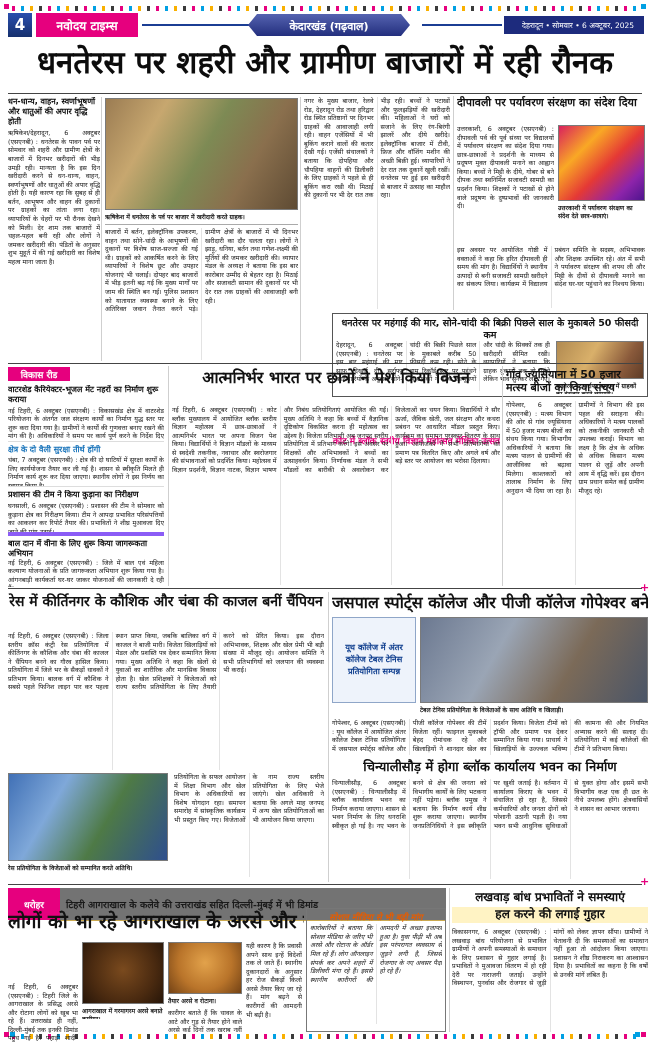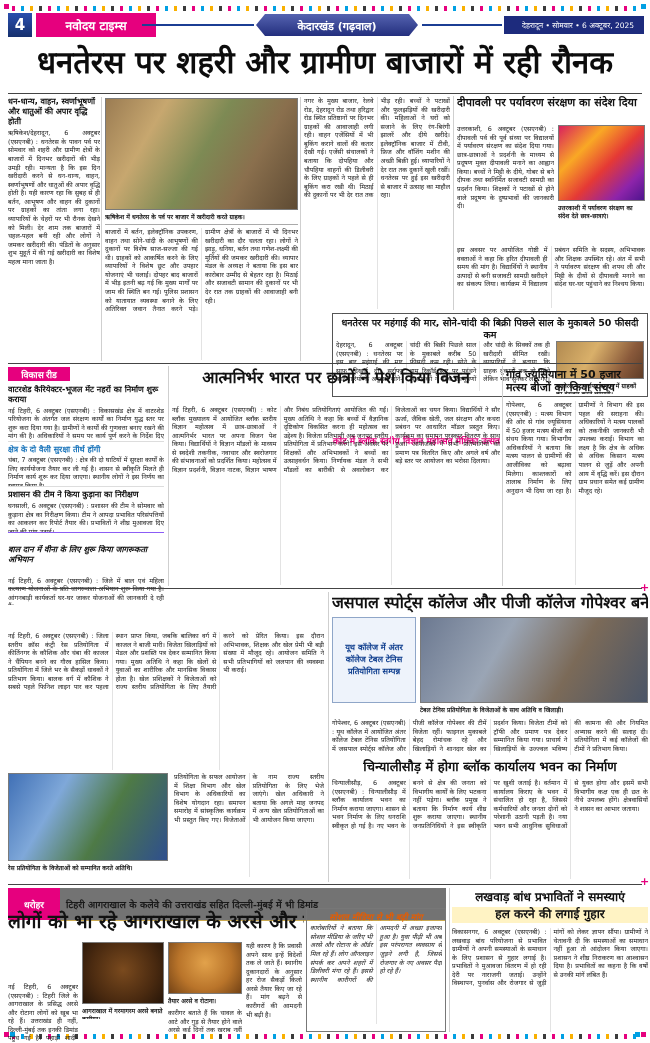--- a/index.html
+++ b/index.html
@@ -40,21 +40,21 @@
   .photo{box-shadow:inset 0 0 0 1px #7a7a7a;}
   .ph-market{background:linear-gradient(120deg,#9a7b52 0%,#c7a76f 25%,#7d8a54 50%,#8a6f4d 72%,#5d4a33 100%);}
   .ph-diwali{background:linear-gradient(135deg,#d81b60 0%,#f9a825 30%,#e53935 55%,#8e24aa 80%,#4a148c 100%);}
   .ph-shop{background:linear-gradient(120deg,#b08950 0%,#d9b06a 40%,#8a5a3b 75%,#5c3a26 100%);}
   .ph-race{background:linear-gradient(120deg,#3f6fb5 0%,#7fa8d9 30%,#4e7a46 60%,#2e4e8f 100%);}
   .ph-group{background:linear-gradient(120deg,#6b7890 0%,#9aa5b5 35%,#7b6a58 65%,#4a5568 100%);}
   .ph-food1{background:radial-gradient(circle at 50% 45%,#7a4a1e 0%,#4a2a10 60%,#241408 100%);}
   .ph-food2{background:radial-gradient(circle at 50% 40%,#e2a24b 0%,#b9742a 55%,#6e3f14 100%);}
 
   .kicker-label{display:flex;align-items:center;justify-content:center;
-    background:#e6007e;color:#fff;font-weight:bold;font-size:9px;font-family:Liberation Serif, serif;}
+    background:#e6007e;color:#fff;font-weight:bold;font-size:9px;}
   .kicker-band{display:flex;align-items:center;background:#737373;color:#1a1a1a;
     font-weight:bold;font-size:9.5px;padding:16px 6px;white-space:nowrap;overflow:hidden;border-bottom:1px solid #caa94f;}
   .infobox{border:1px solid #8fa6c8;background:#eef3fb;color:#103f8f;font-weight:bold;
     font-size:8.2px;line-height:1.45;text-align:center;display:flex;align-items:center;justify-content:center;padding:3px;}
   .subbox{border:1px solid #777;padding:3px;}
   .subbox-h{color:#e65c00;font-weight:bold;font-size:8.5px;text-align:center;line-height:1.2;margin-bottom:2px;}
   .plus{position:absolute;color:#e6007e;font-size:11px;font-weight:bold;line-height:1;}
   .hl-highlight{background:#fff3c4;}
 </style>
 </head>
@@ -67,23 +67,23 @@
   <div class="sq" style="left:4px;top:4px;background:#e6007e;"></div>
   <div class="sq" style="left:641px;top:4px;background:#00a0e3;"></div>
   <div class="sq" style="left:4px;top:1032px;background:#e6007e;"></div>
   <div class="sq" style="left:10px;top:1032px;background:#00a0e3;"></div>
   <div class="sq" style="left:635px;top:1032px;background:#00a0e3;"></div>
   <div class="sq" style="left:641px;top:1032px;background:#e6007e;"></div>
   <div class="plus" style="left:640px;top:582px;">+</div>
   <div class="plus" style="left:640px;top:876px;">+</div>
 
   <div class="abs pagenum" style="left:8px;top:13px;width:24px;height:24px;">4</div>
-  <div class="abs masthead" style="left:36px;top:13px;width:120px;height:24px;">नवोदय टाइम्स</div>
+  <div class="abs masthead" style="left:36px;top:13px;width:102px;height:24px;">नवोदय टाइम्स</div>
   <div class="rule2" style="left:142px;top:24px;width:112px;background:#1b3e94;"></div>
-  <div class="abs ribbon" style="left:256px;top:14px;width:162px;height:22px;">केदारखंड (गढ़वाल)</div>
+  <div class="abs ribbon" style="left:248px;top:14px;width:162px;height:22px;">केदारखंड (गढ़वाल)</div>
   <div class="rule2" style="left:422px;top:24px;width:80px;background:#1b3e94;"></div>
   <div class="abs dateband" style="left:504px;top:16px;width:140px;height:18px;">देहरादून • सोमवार • 6 अक्टूबर, 2025</div>
 
   <div class="abs hl-xl" style="left:8px;top:44px;width:634px;height:46px;">धनतेरस पर शहरी और ग्रामीण बाजारों में रही रौनक</div>
   <div class="rule" style="left:8px;top:93px;width:634px;"></div>
 
   <div class="abs" style="left:8px;top:97px;width:92px;height:264px;">
     <div class="hl" style="font-size:8px;margin-bottom:3px;">धन-धान्य, वाहन, स्वर्णाभूषणों और धातुओं की अपार वृद्धि होती</div>
     <div class="bt" style="height:220px;">ऋषिकेश/देहरादून, 6 अक्टूबर (एसएनबी) : धनतेरस के पावन पर्व पर सोमवार को शहरी और ग्रामीण क्षेत्रों के बाजारों में दिनभर खरीदारों की भीड़ उमड़ी रही। मान्यता है कि इस दिन खरीदारी करने से धन-धान्य, वाहन, स्वर्णाभूषणों और धातुओं की अपार वृद्धि होती है। यही कारण रहा कि सुबह से ही बर्तन, आभूषण और वाहन की दुकानों पर ग्राहकों का तांता लगा रहा। व्यापारियों के चेहरों पर भी रौनक देखने को मिली। देर शाम तक बाजारों में चहल-पहल बनी रही और लोगों ने जमकर खरीदारी की। पंडितों के अनुसार शुभ मुहूर्त में की गई खरीदारी का विशेष महत्व माना जाता है।</div>
   </div>
@@ -113,36 +113,37 @@
 
   <div class="rule" style="left:8px;top:363px;width:634px;"></div>
 
   <div class="abs kicker-label" style="left:8px;top:367px;width:62px;height:14px;">विकास रीड</div>
   <div class="abs" style="left:8px;top:385px;width:156px;height:200px;">
     <div class="hl" style="font-size:8px;margin-bottom:2px;">वाटरशेड कैरियेक्टर-भूजल मेंट नहरों का निर्माण शुरू कराया</div>
     <div class="bt" style="height:34px;border-bottom:1px solid #ddd;margin-bottom:3px;">नई टिहरी, 6 अक्टूबर (एसएनबी) : विकासखंड क्षेत्र में वाटरशेड परियोजना के अंतर्गत जल संरक्षण कार्यों का निर्माण युद्ध स्तर पर शुरू करा दिया गया है। ग्रामीणों ने कार्यों की गुणवत्ता बनाए रखने की मांग की है। अधिकारियों ने समय पर कार्य पूर्ण करने के निर्देश दिए हैं।</div>
     <div class="hl" style="font-size:8px;color:#1b75bb;margin-bottom:2px;">क्षेत्र के दो वैली सुरक्षा तीर्थ होंगी</div>
     <div class="bt" style="height:30px;border-bottom:1px solid #ddd;margin-bottom:3px;">चंबा, 7 अक्टूबर (एसएनबी) : क्षेत्र की दो घाटियों में सुरक्षा कार्यों के लिए कार्ययोजना तैयार कर ली गई है। शासन से स्वीकृति मिलते ही निर्माण कार्य शुरू कर दिया जाएगा। स्थानीय लोगों ने इस निर्णय का स्वागत किया है।</div>
     <div class="hl" style="font-size:8px;margin-bottom:2px;">प्रशासन की टीम ने किया कुड़ाना का निरीक्षण</div>
-    <div class="bt" style="height:30px;border-bottom:1px solid #8b5cf6;margin-bottom:12px;">घनसाली, 6 अक्टूबर (एसएनबी) : प्रशासन की टीम ने सोमवार को कुड़ाना क्षेत्र का निरीक्षण किया। टीम ने आपदा प्रभावित परिसंपत्तियों का आकलन कर रिपोर्ट तैयार की। प्रभावितों ने शीघ्र मुआवजा दिए जाने की मांग उठाई।</div>
-    <div class="hl" style="font-size:8px;margin-bottom:12px;font-style:italic;">बाल दान में वीना के लिए शुरू किया जागरूकता अभियान</div>
+    <div class="bt" style="height:30px;border-bottom:4px solid #8b5cf6;margin-bottom:3px;">घनसाली, 6 अक्टूबर (एसएनबी) : प्रशासन की टीम ने सोमवार को कुड़ाना क्षेत्र का निरीक्षण किया। टीम ने आपदा प्रभावित परिसंपत्तियों का आकलन कर रिपोर्ट तैयार की। प्रभावितों ने शीघ्र मुआवजा दिए जाने की मांग उठाई।</div>
+    <div class="hl" style="font-size:8px;margin-bottom:0;">बाल दान में वीना के लिए शुरू किया जागरूकता अभियान</div>
     <div class="bt" style="height:28px;">नई टिहरी, 6 अक्टूबर (एसएनबी) : जिले में बाल एवं महिला कल्याण योजनाओं के प्रति जागरूकता अभियान शुरू किया गया है। आंगनबाड़ी कार्यकर्ता घर-घर जाकर योजनाओं की जानकारी दे रही हैं।</div>
   </div>
   <div class="vline" style="left:168px;top:366px;height:220px;"></div>
 
   <div class="abs hl" style="left:172px;top:368px;width:328px;height:21px;font-size:16px;text-align:center;white-space:nowrap;">आत्मनिर्भर भारत पर छात्रों ने पेश किया विजन</div>
   <div class="abs hl" style="left:172px;top:391px;width:328px;height:12px;font-size:9px;color:#e6007e;text-align:right;margin-top:45px;">कोट में ब्लॉक स्तरीय विज्ञान महोत्सव मेधिका उत्सव</div>
   <div class="abs bt cols3" style="left:172px;top:406px;width:328px;height:179px;">नई टिहरी, 6 अक्टूबर (एसएनबी) : कोट ब्लॉक मुख्यालय में आयोजित ब्लॉक स्तरीय विज्ञान महोत्सव में छात्र-छात्राओं ने आत्मनिर्भर भारत पर अपना विजन पेश किया। विद्यार्थियों ने विज्ञान मॉडलों के माध्यम से स्वदेशी तकनीक, नवाचार और स्वरोजगार की संभावनाओं को प्रदर्शित किया। महोत्सव में विज्ञान प्रदर्शनी, विज्ञान नाटक, विज्ञान भाषण और निबंध प्रतियोगिताएं आयोजित की गईं। मुख्य अतिथि ने कहा कि बच्चों में वैज्ञानिक दृष्टिकोण विकसित करना ही महोत्सव का उद्देश्य है। विजेता प्रतिभागी अब जनपद स्तरीय प्रतियोगिता में प्रतिभाग करेंगे। इस अवसर पर शिक्षकों और अभिभावकों ने बच्चों का उत्साहवर्धन किया। निर्णायक मंडल ने सभी मॉडलों का बारीकी से अवलोकन कर विजेताओं का चयन किया। विद्यार्थियों ने सौर ऊर्जा, जैविक खेती, जल संरक्षण और कचरा प्रबंधन पर आधारित मॉडल प्रस्तुत किए। कार्यक्रम का समापन पुरस्कार वितरण के साथ हुआ। आयोजकों ने सभी प्रतिभागियों को प्रमाण पत्र वितरित किए और अगले वर्ष और बड़े स्तर पर आयोजन का भरोसा दिलाया।</div>
   <div class="vline" style="left:502px;top:366px;height:220px;"></div>
 
   <div class="abs hl" style="left:506px;top:368px;width:138px;height:30px;font-size:11px;">गांव ज्यूसियाना में 50 हजार मत्स्य बीजों का किया संचय</div>
   <div class="abs bt cols2" style="left:506px;top:401px;width:138px;height:184px;">गोपेश्वर, 6 अक्टूबर (एसएनबी) : मत्स्य विभाग की ओर से गांव ज्यूसियाना में 50 हजार मत्स्य बीजों का संचय किया गया। विभागीय अधिकारियों ने बताया कि मत्स्य पालन से ग्रामीणों की आजीविका को बढ़ावा मिलेगा। काश्तकारों को तालाब निर्माण के लिए अनुदान भी दिया जा रहा है। ग्रामीणों ने विभाग की इस पहल की सराहना की। अधिकारियों ने मत्स्य पालकों को तकनीकी जानकारी भी उपलब्ध कराई। विभाग का लक्ष्य है कि क्षेत्र के अधिक से अधिक किसान मत्स्य पालन से जुड़ें और अपनी आय में वृद्धि करें। इस दौरान ग्राम प्रधान समेत कई ग्रामीण मौजूद रहे।</div>
 
   <div class="rule" style="left:8px;top:588px;width:634px;"></div>
 
+  <div class="abs hl" style="left:8px;top:593px;width:316px;height:36px;font-size:14px;text-align:center;">रेस में कीर्तिनगर के कौशिक और चंबा की काजल बनीं चैंपियन</div>
   <div class="abs bt cols3" style="left:8px;top:632px;width:316px;height:138px;">नई टिहरी, 6 अक्टूबर (एसएनबी) : जिला स्तरीय क्रॉस कंट्री रेस प्रतियोगिता में कीर्तिनगर के कौशिक और चंबा की काजल ने चैंपियन बनने का गौरव हासिल किया। प्रतियोगिता में जिले भर के सैकड़ों धावकों ने प्रतिभाग किया। बालक वर्ग में कौशिक ने सबसे पहले फिनिश लाइन पार कर पहला स्थान प्राप्त किया, जबकि बालिका वर्ग में काजल ने बाजी मारी। विजेता खिलाड़ियों को मेडल और प्रशस्ति पत्र देकर सम्मानित किया गया। मुख्य अतिथि ने कहा कि खेलों से युवाओं का शारीरिक और मानसिक विकास होता है। खेल प्रशिक्षकों ने विजेताओं को राज्य स्तरीय प्रतियोगिता के लिए तैयारी करने को प्रेरित किया। इस दौरान अभिभावक, शिक्षक और खेल प्रेमी भी बड़ी संख्या में मौजूद रहे। आयोजन समिति ने सभी प्रतिभागियों को जलपान की व्यवस्था भी कराई।</div>
   <div class="abs photo ph-race" style="left:8px;top:773px;width:160px;height:88px;"></div>
   <div class="abs cap" style="left:8px;top:862px;width:160px;height:14px;border-bottom:none;">रेस प्रतियोगिता के विजेताओं को सम्मानित करते अतिथि।</div>
   <div class="abs bt cols2" style="left:174px;top:773px;width:150px;height:104px;">प्रतियोगिता के सफल आयोजन में शिक्षा विभाग और खेल विभाग के अधिकारियों का विशेष योगदान रहा। समापन समारोह में सांस्कृतिक कार्यक्रम भी प्रस्तुत किए गए। विजेताओं के नाम राज्य स्तरीय प्रतियोगिता के लिए भेजे जाएंगे। खेल अधिकारी ने बताया कि अगले माह जनपद में अन्य खेल प्रतियोगिताओं का भी आयोजन किया जाएगा।</div>
   <div class="vline" style="left:328px;top:592px;height:290px;"></div>
 
   <div class="abs hl" style="left:332px;top:593px;width:316px;height:20px;font-size:16px;text-align:center;white-space:nowrap;">जसपाल स्पोर्ट्स कॉलेज और पीजी कॉलेज गोपेश्वर बने विजेता</div>
   <div class="abs infobox" style="left:332px;top:617px;width:84px;height:86px;">यूथ कॉलेज में अंतर कॉलेज टेबल टेनिस प्रतियोगिता सम्पन्न</div>
   <div class="abs photo ph-group" style="left:420px;top:617px;width:228px;height:86px;"></div>
   <div class="abs cap" style="left:420px;top:704px;width:228px;height:12px;border-bottom:none;">टेबल टेनिस प्रतियोगिता के विजेताओं के साथ अतिथि व खिलाड़ी।</div>

